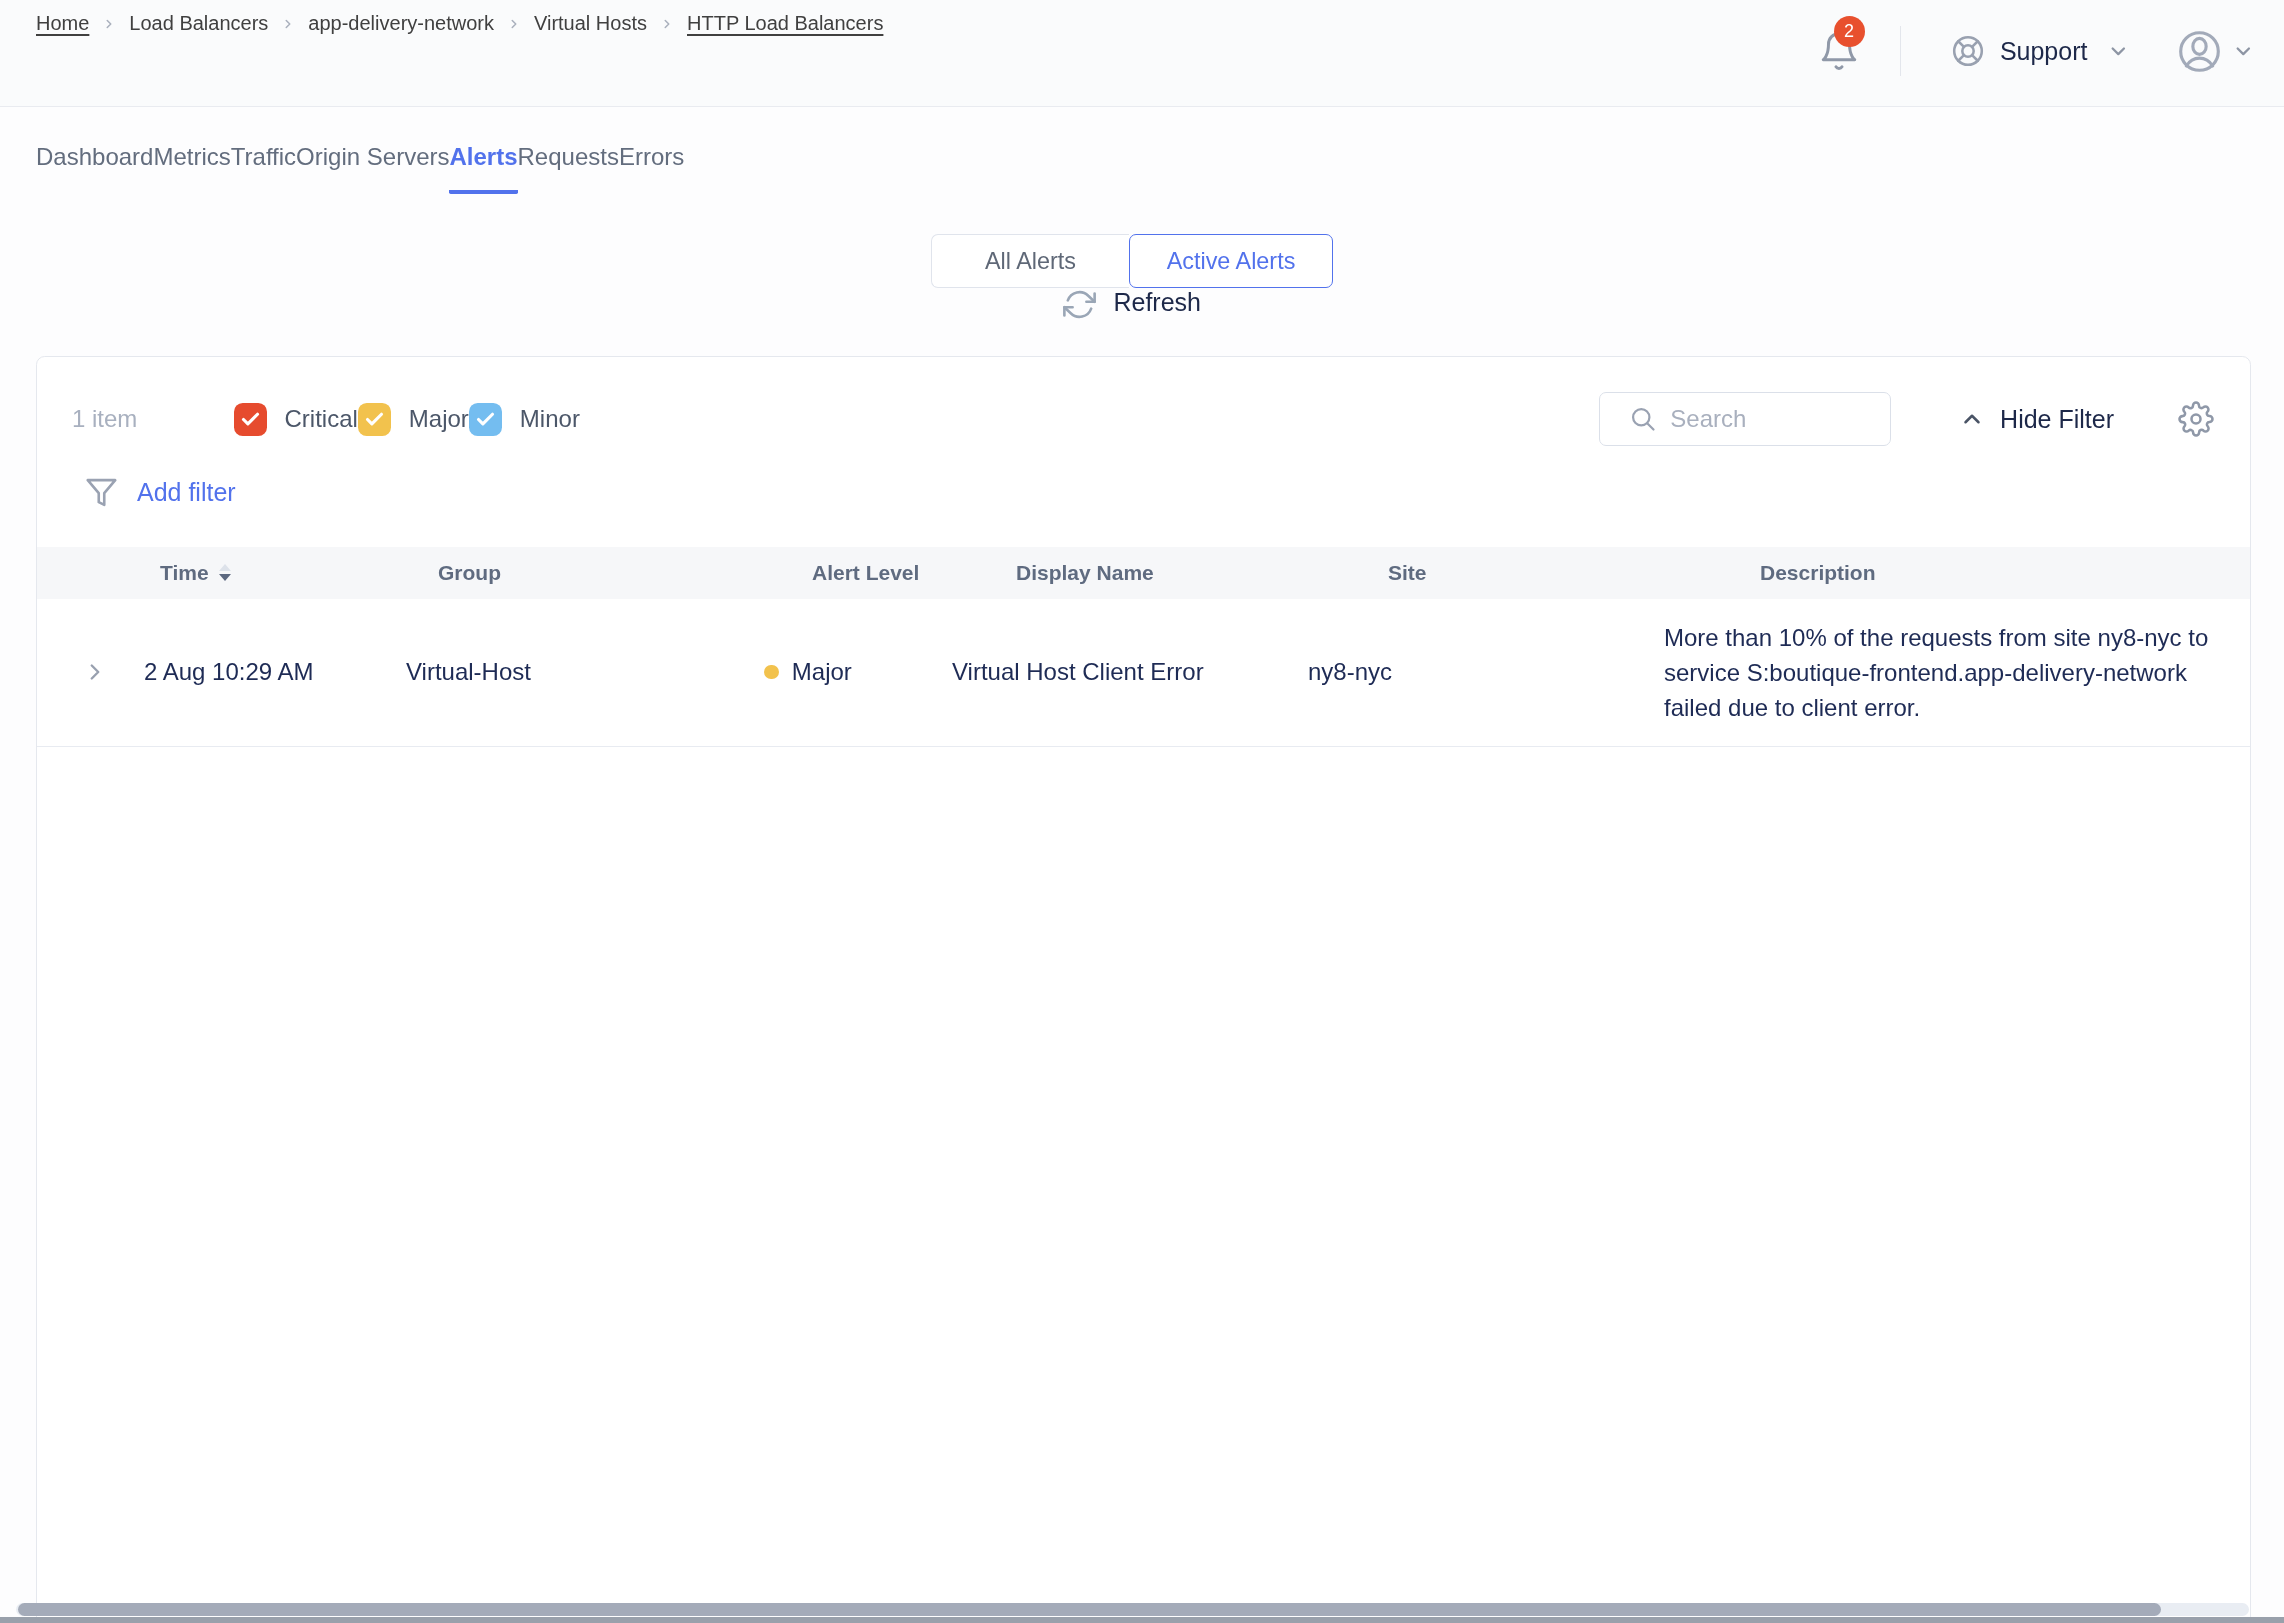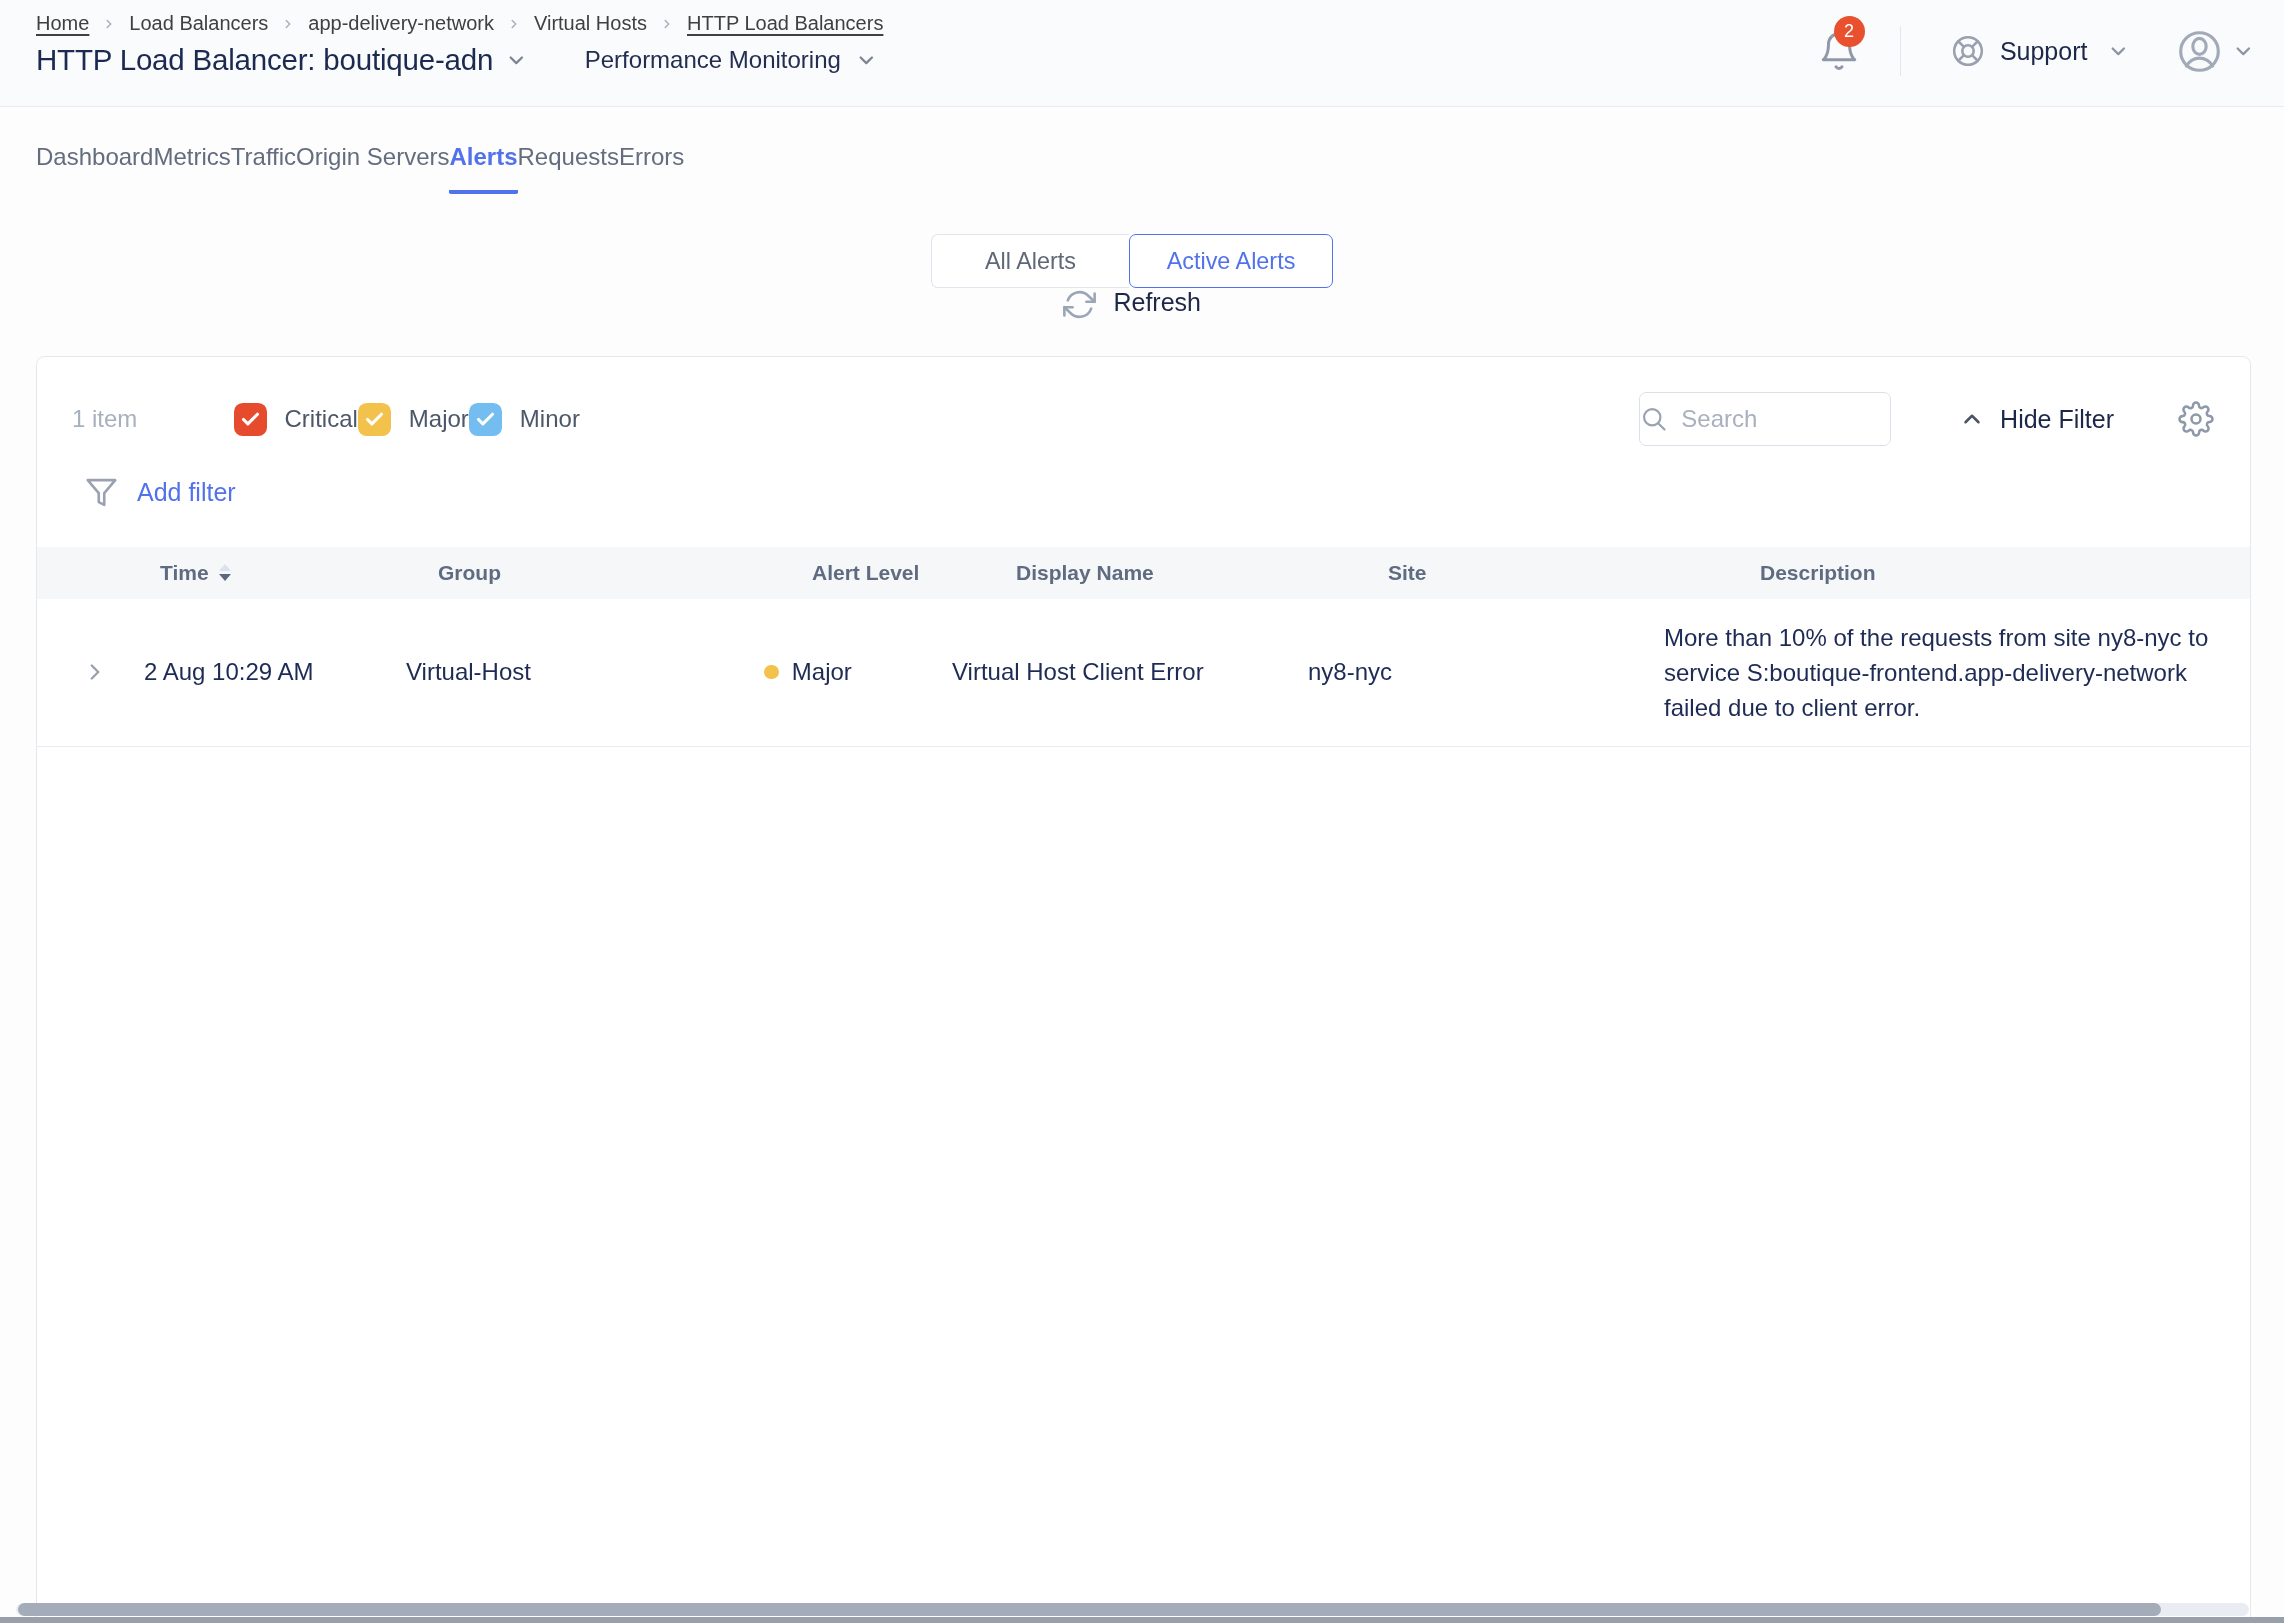--- a/index.html
+++ b/index.html
@@ -97,23 +97,23 @@
   .item-count { font-size:24px; color:#a8b0bf; width:132px; }
   .severity-group { display:flex; align-items:center; margin-left:29.5px; }
   .severity { display:flex; align-items:center; gap:18px; cursor:default; }
   .checkbox {
     width:33px; height:33px; border-radius:8.7px;
     display:flex; align-items:center; justify-content:center;
   }
   .severity-label { font-size:24px; color:#4c5769; }
   .fb-spacer { flex:1; }
   .search-box {
-    width:252px; height:54px; background:#fff;
+    width:292px; height:54px; background:#fff;
     border:1.7px solid #dbe0e9; border-radius:7px;
-    display:flex; align-items:center; gap:13px; padding:0 0;
+    display:flex; align-items:center; gap:13px; padding:0 29px;
   }
   .search-box input {
     border:none; outline:none; width:100%;
     font-family:"Liberation Sans", sans-serif;
     font-size:24px; color:#1c2951; background:transparent;
   }
   .search-box input::placeholder { color:#a9b0be; }
   .hide-filter { margin-left:68px; display:flex; align-items:center; gap:14.8px; font-size:25px; color:#1d2849; }
   .gear-btn { margin-left:64px; }
 
@@ -186,36 +186,20 @@
       </span>
     <span class="crumb">Virtual Hosts</span>
     <span>
         <svg width="14" height="14" viewBox="0 0 24 24" fill="none" stroke="#aab1bd" stroke-width="2.6" stroke-linecap="round" stroke-linejoin="round">
           <polyline points="9 18 15 12 9 6"></polyline>
         </svg>
       </span>
     <span class="crumb link">HTTP Load Balancers</span>
   </div>
 
-  <div class="title-row">
-    <span class="page-title">HTTP Load Balancer: boutique-adn</span>
-    <span class="title-caret">
-        <svg width="22.6" height="22.6" viewBox="0 0 24 24" fill="none" stroke="#7d8595" stroke-width="2.4" stroke-linecap="round" stroke-linejoin="round">
-          <polyline points="6 9 12 15 18 9"></polyline>
-        </svg>
-      </span>
-    <span class="view-selector">
-      <span>Performance Monitoring</span>
-      <span>
-          <svg width="22.6" height="22.6" viewBox="0 0 24 24" fill="none" stroke="#7d8595" stroke-width="2.4" stroke-linecap="round" stroke-linejoin="round">
-            <polyline points="6 9 12 15 18 9"></polyline>
-          </svg>
-        </span>
-    </span>
-  </div>
 
   <div class="header-right">
     <div class="bell-wrap">
       <span><svg width="42" height="42" viewBox="0 0 24 24" fill="none" stroke="#8f98a8" stroke-width="1.7" stroke-linecap="round" stroke-linejoin="round">
             <path d="M18 8A6 6 0 0 0 6 8c0 7-3 9-3 9h18s-3-2-3-9"></path>
             <path d="M13.73 21a2 2 0 0 1-3.46 0"></path>
           </svg></span>
       <span class="badge" style="background-color: rgb(232, 80, 46);">2</span>
     </div>
     <div class="vdivider"></div>

